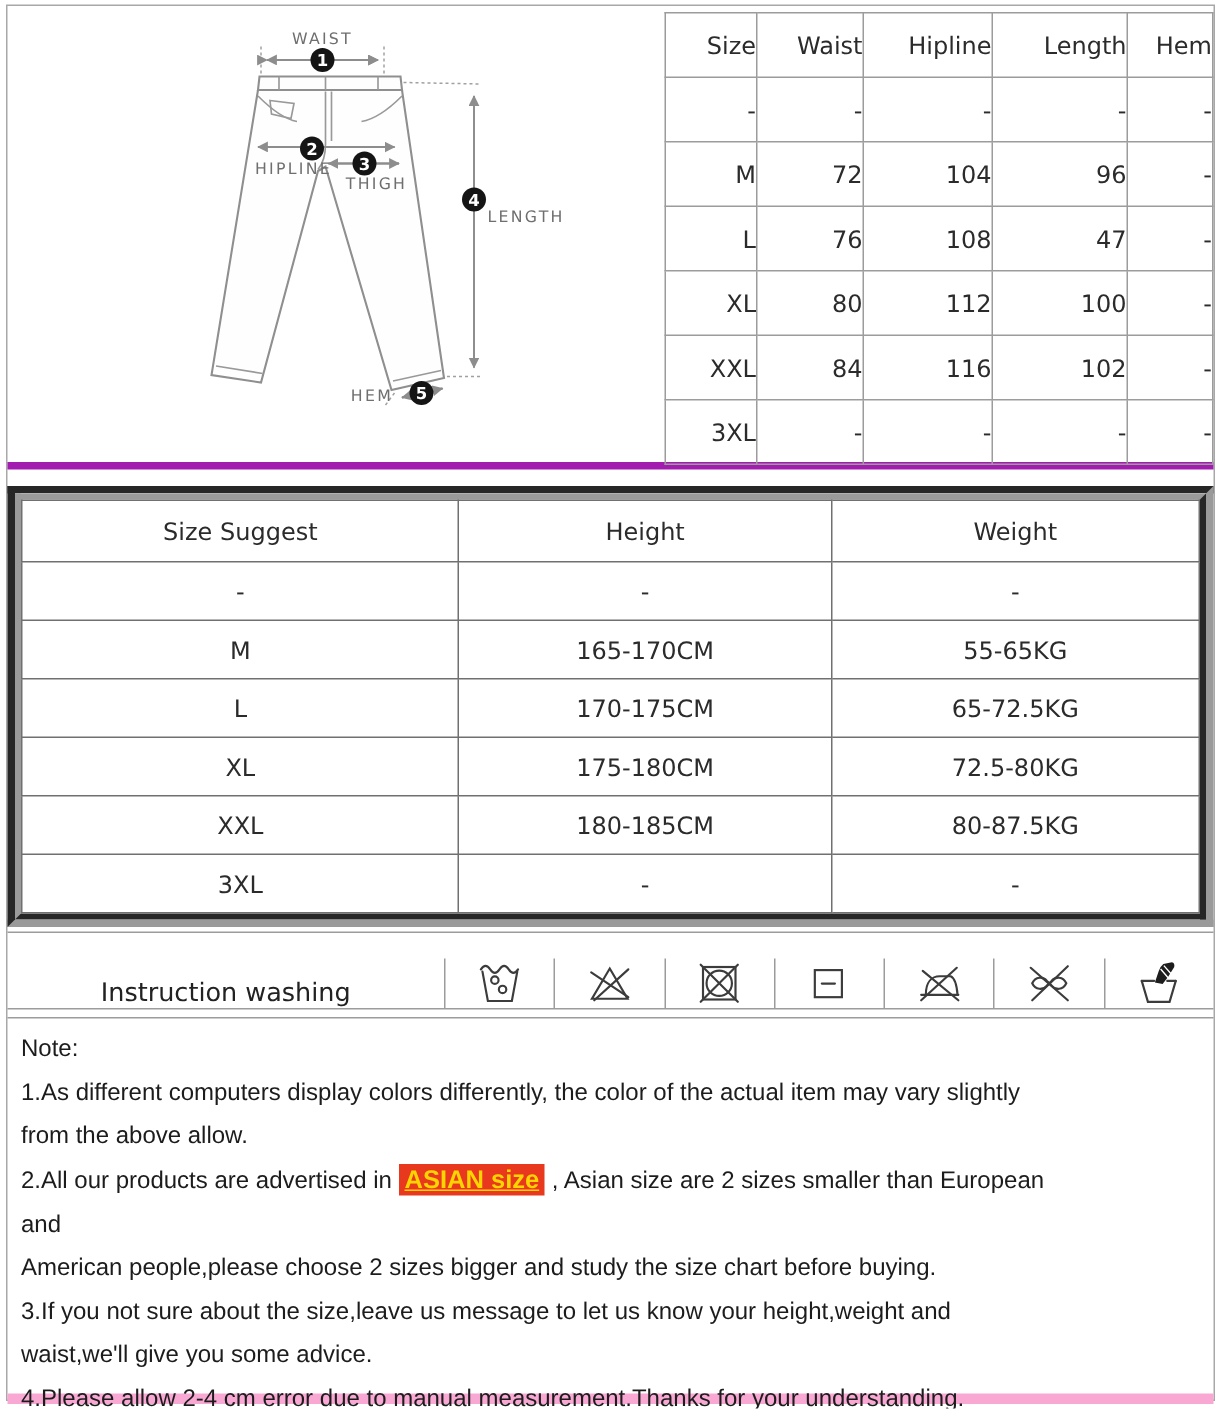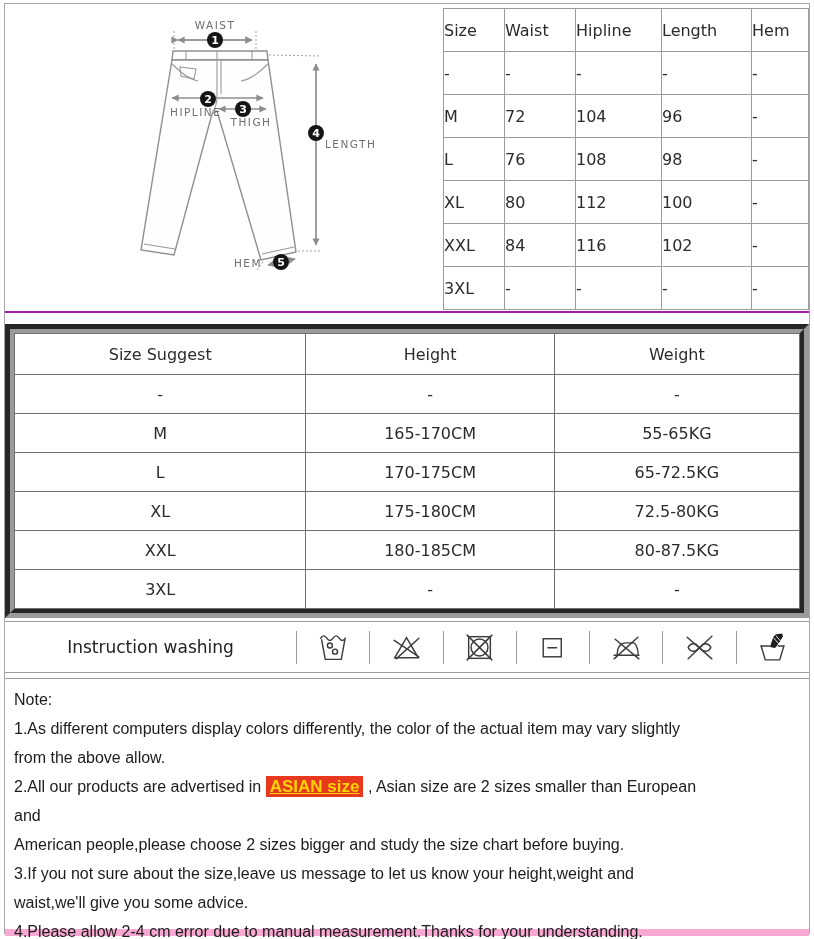--- a/index.html
+++ b/index.html
@@ -1,41 +1,41 @@
 <!DOCTYPE html>
 <html><head>
 <meta charset="utf-8">
 <style>
   html,body{margin:0;padding:0;background:#ffffff;}
   body{width:814px;height:939px;position:relative;font-family:"DejaVu Sans","Liberation Sans",sans-serif;color:#2b2b2b;overflow:hidden;}
   .page{position:absolute;left:4px;top:3px;width:806px;height:931px;border:1px solid #a8a8a8;box-sizing:border-box;background:#fff;}
 
   
-  .top{display:flex;height:309px;border-bottom:2px solid #a21caf;box-sizing:border-box;}
+  .top{display:flex;height:309px;border-bottom:5px solid #a21caf;box-sizing:border-box;}
   .diagram{flex:1;position:relative;}
   .diagram svg{display:block;}
   .size-table-wrap{width:368px;}
   table{border-collapse:collapse;width:100%;table-layout:fixed;}
   .size-table{margin-top:4px;}
-  .size-table th,.size-table td{border:1px solid #9c9c9c;text-align:left;vertical-align:middle;font-weight:400;font-size:16px;color:#2b2b2b;height:42px;padding:0;}
+  .size-table th,.size-table td{border:1px solid #9c9c9c;text-align:right;vertical-align:middle;font-weight:400;font-size:16px;color:#2b2b2b;height:42px;padding:0;}
   .size-table th:nth-child(1){width:60px;}
   .size-table th:nth-child(2){width:70px;}
   .size-table th:nth-child(3){width:85px;}
   .size-table th:nth-child(4){width:89px;}
 
   
   .frame{margin-top:11px;border:5px solid;border-color:#262626 #9a9a9a #9a9a9a #262626;}
   .frame-in{border:4px solid;border-color:#9a9a9a #262626 #262626 #9a9a9a;background:#fff;}
   .suggest-table th,.suggest-table td{border:1px solid #707070;text-align:center;vertical-align:middle;font-weight:400;font-size:16px;color:#2b2b2b;height:38px;padding:0;}
   .suggest-table th{height:40px;}
   .suggest-table th:nth-child(1){width:37%;margin-top:14px;}
   .suggest-table th:nth-child(2){width:31.5%;}
 
   
-  .washing{margin-top:3px;height:52px;border-top:1px solid #9c9c9c;border-bottom:1px solid #9c9c9c;display:flex;align-items:center;box-sizing:border-box;}
+  .washing{margin-top:3px;height:52px;border-top:1px solid #9c9c9c;border-bottom:1px solid #9c9c9c;display:flex;align-items:flex-end;box-sizing:border-box;}
   .wash-label{flex:0 0 291px;display:flex;align-items:center;justify-content:center;font-size:17px;color:#222;}
   .icon-cell{flex:1;border-left:1px solid #9c9c9c;display:flex;align-items:center;justify-content:center;}
   .icon-cell svg{width:33px;height:33px;}
 
   
   .note{margin-top:5px;border-top:1px solid #9c9c9c;border-bottom:7px solid #f9a8d4;height:258px;box-sizing:border-box;padding:6px 8px 0 9px;font-size:16px;color:#1c1c1c;font-family:"Liberation Sans","DejaVu Sans",sans-serif;}
   .note-line{line-height:29px;}
   .hl{font-weight:bold;padding:1px 4px;font-size:17px;text-decoration:underline;}
 
   
@@ -142,21 +142,21 @@
               <td>M</td>
               <td>72</td>
               <td>104</td>
               <td>96</td>
               <td>-</td>
             </tr>
             <tr>
               <td>L</td>
               <td>76</td>
               <td>108</td>
-              <td>98</td>
+              <td>47</td>
               <td>-</td>
             </tr>
             <tr>
               <td>XL</td>
               <td>80</td>
               <td>112</td>
               <td>100</td>
               <td>-</td>
             </tr>
             <tr>

